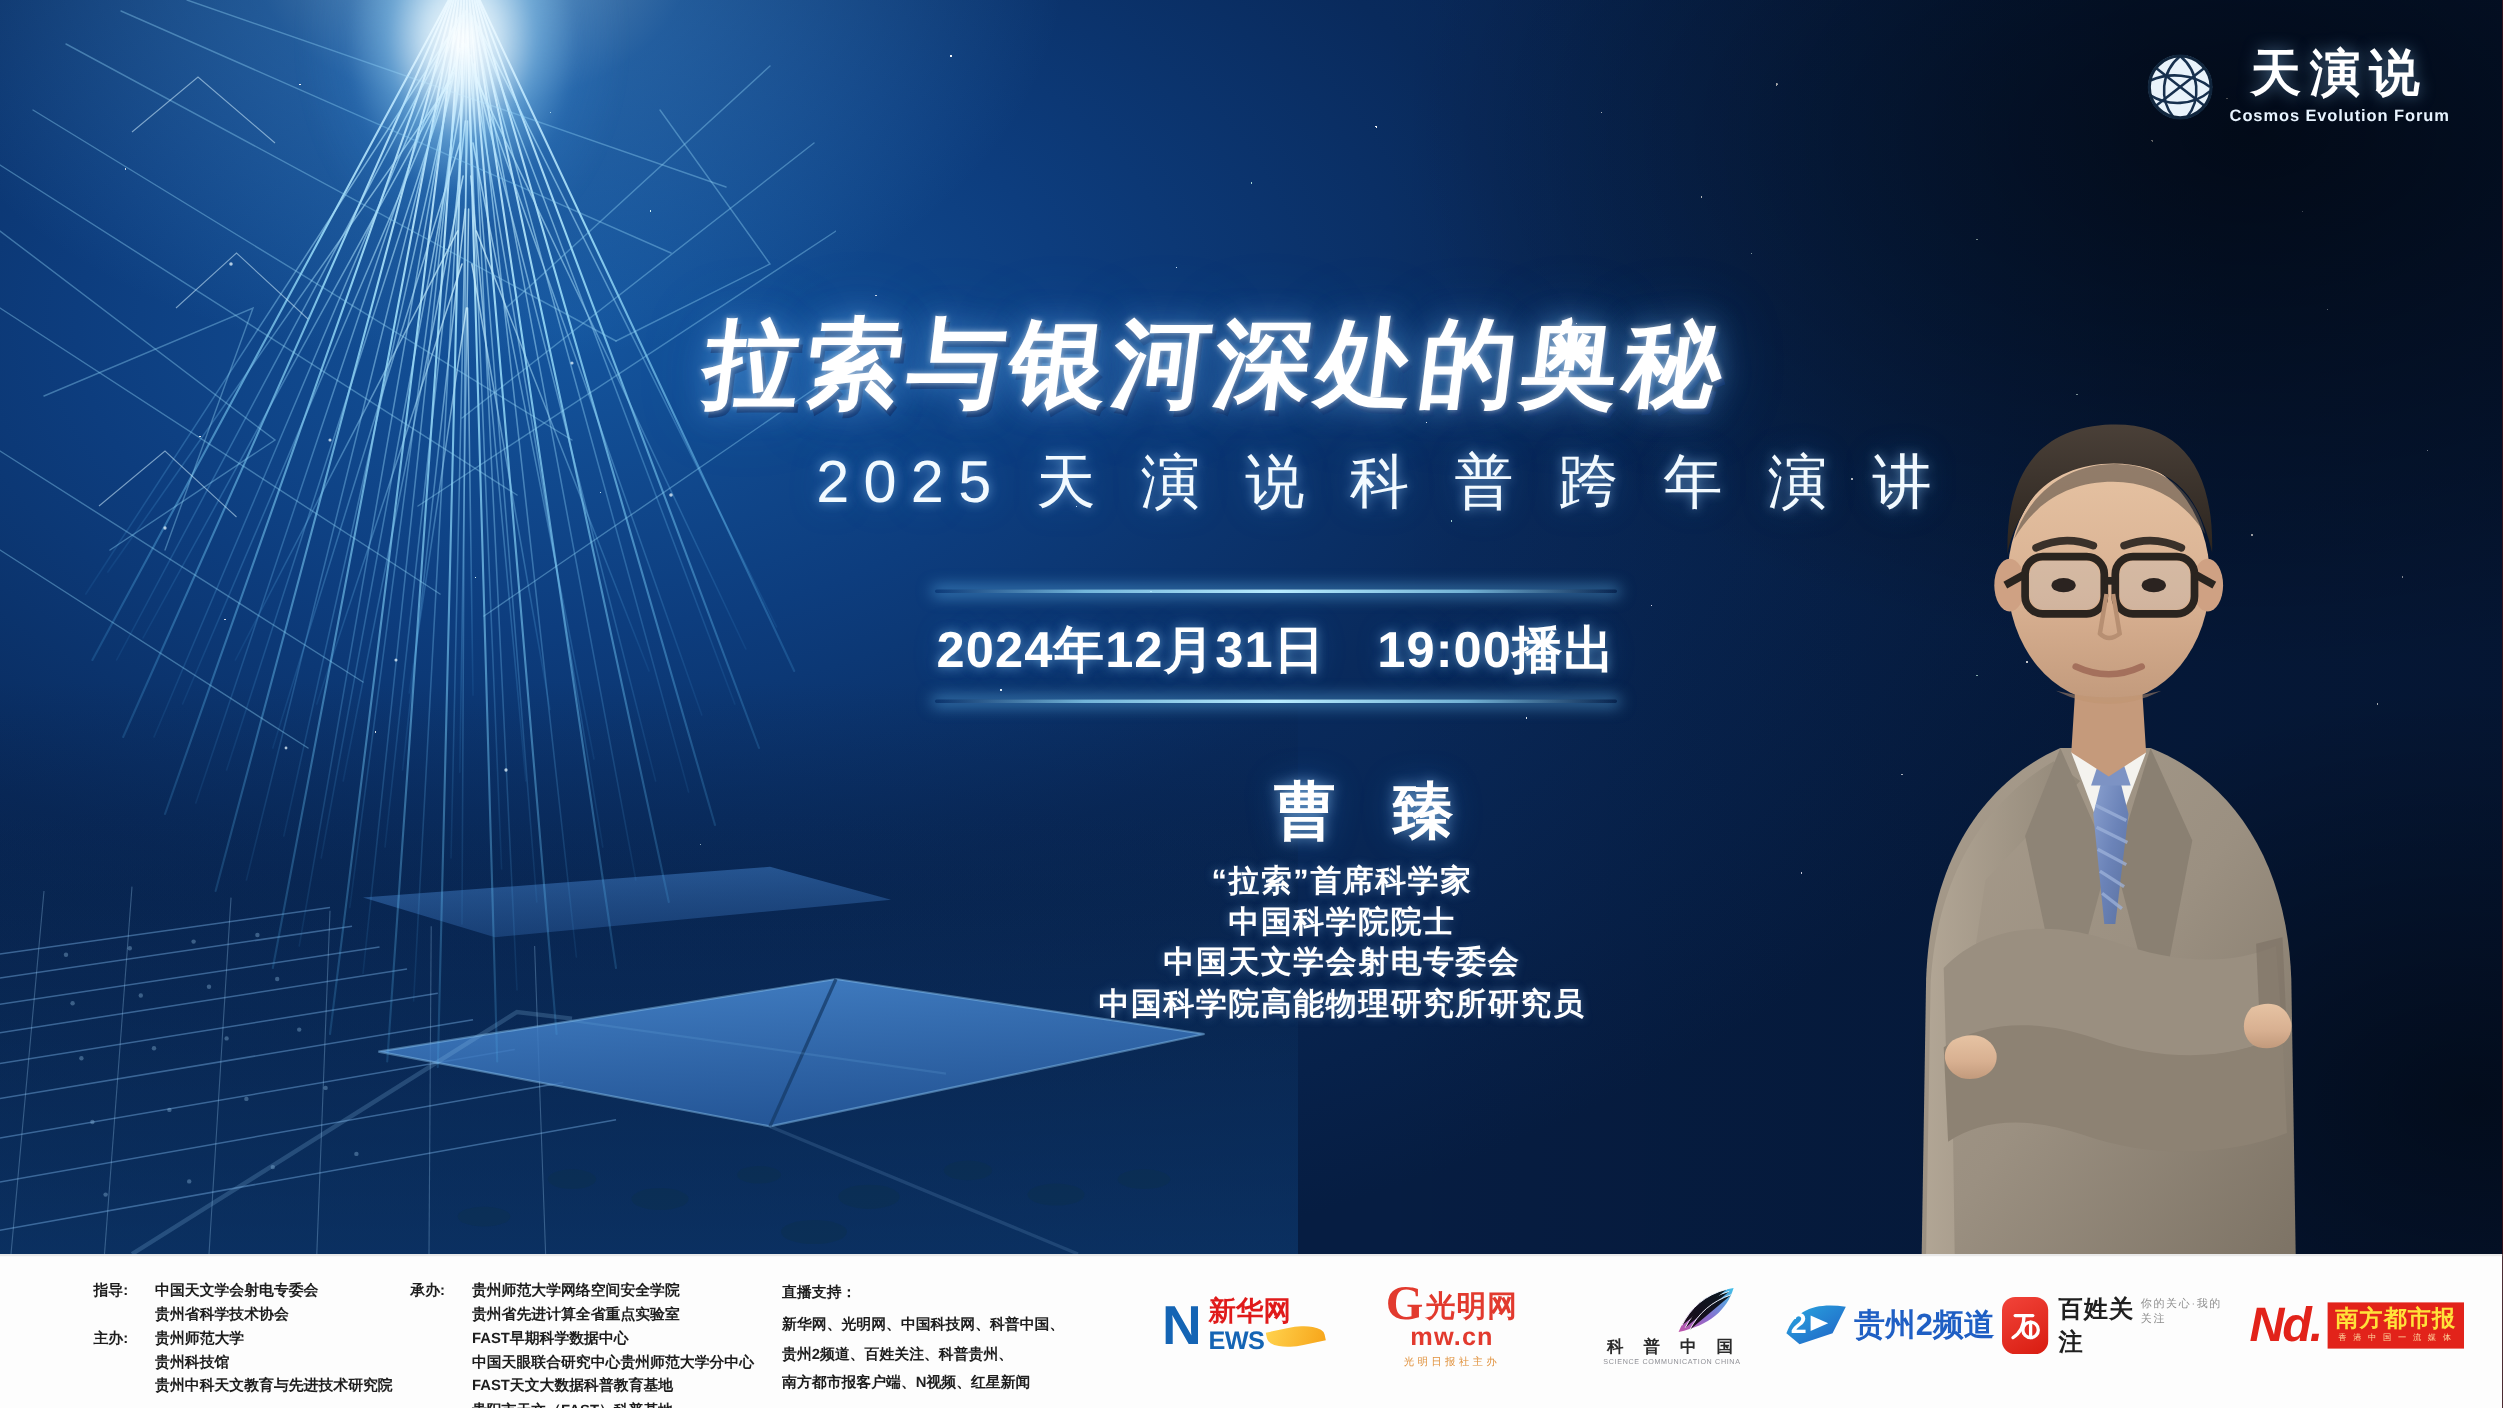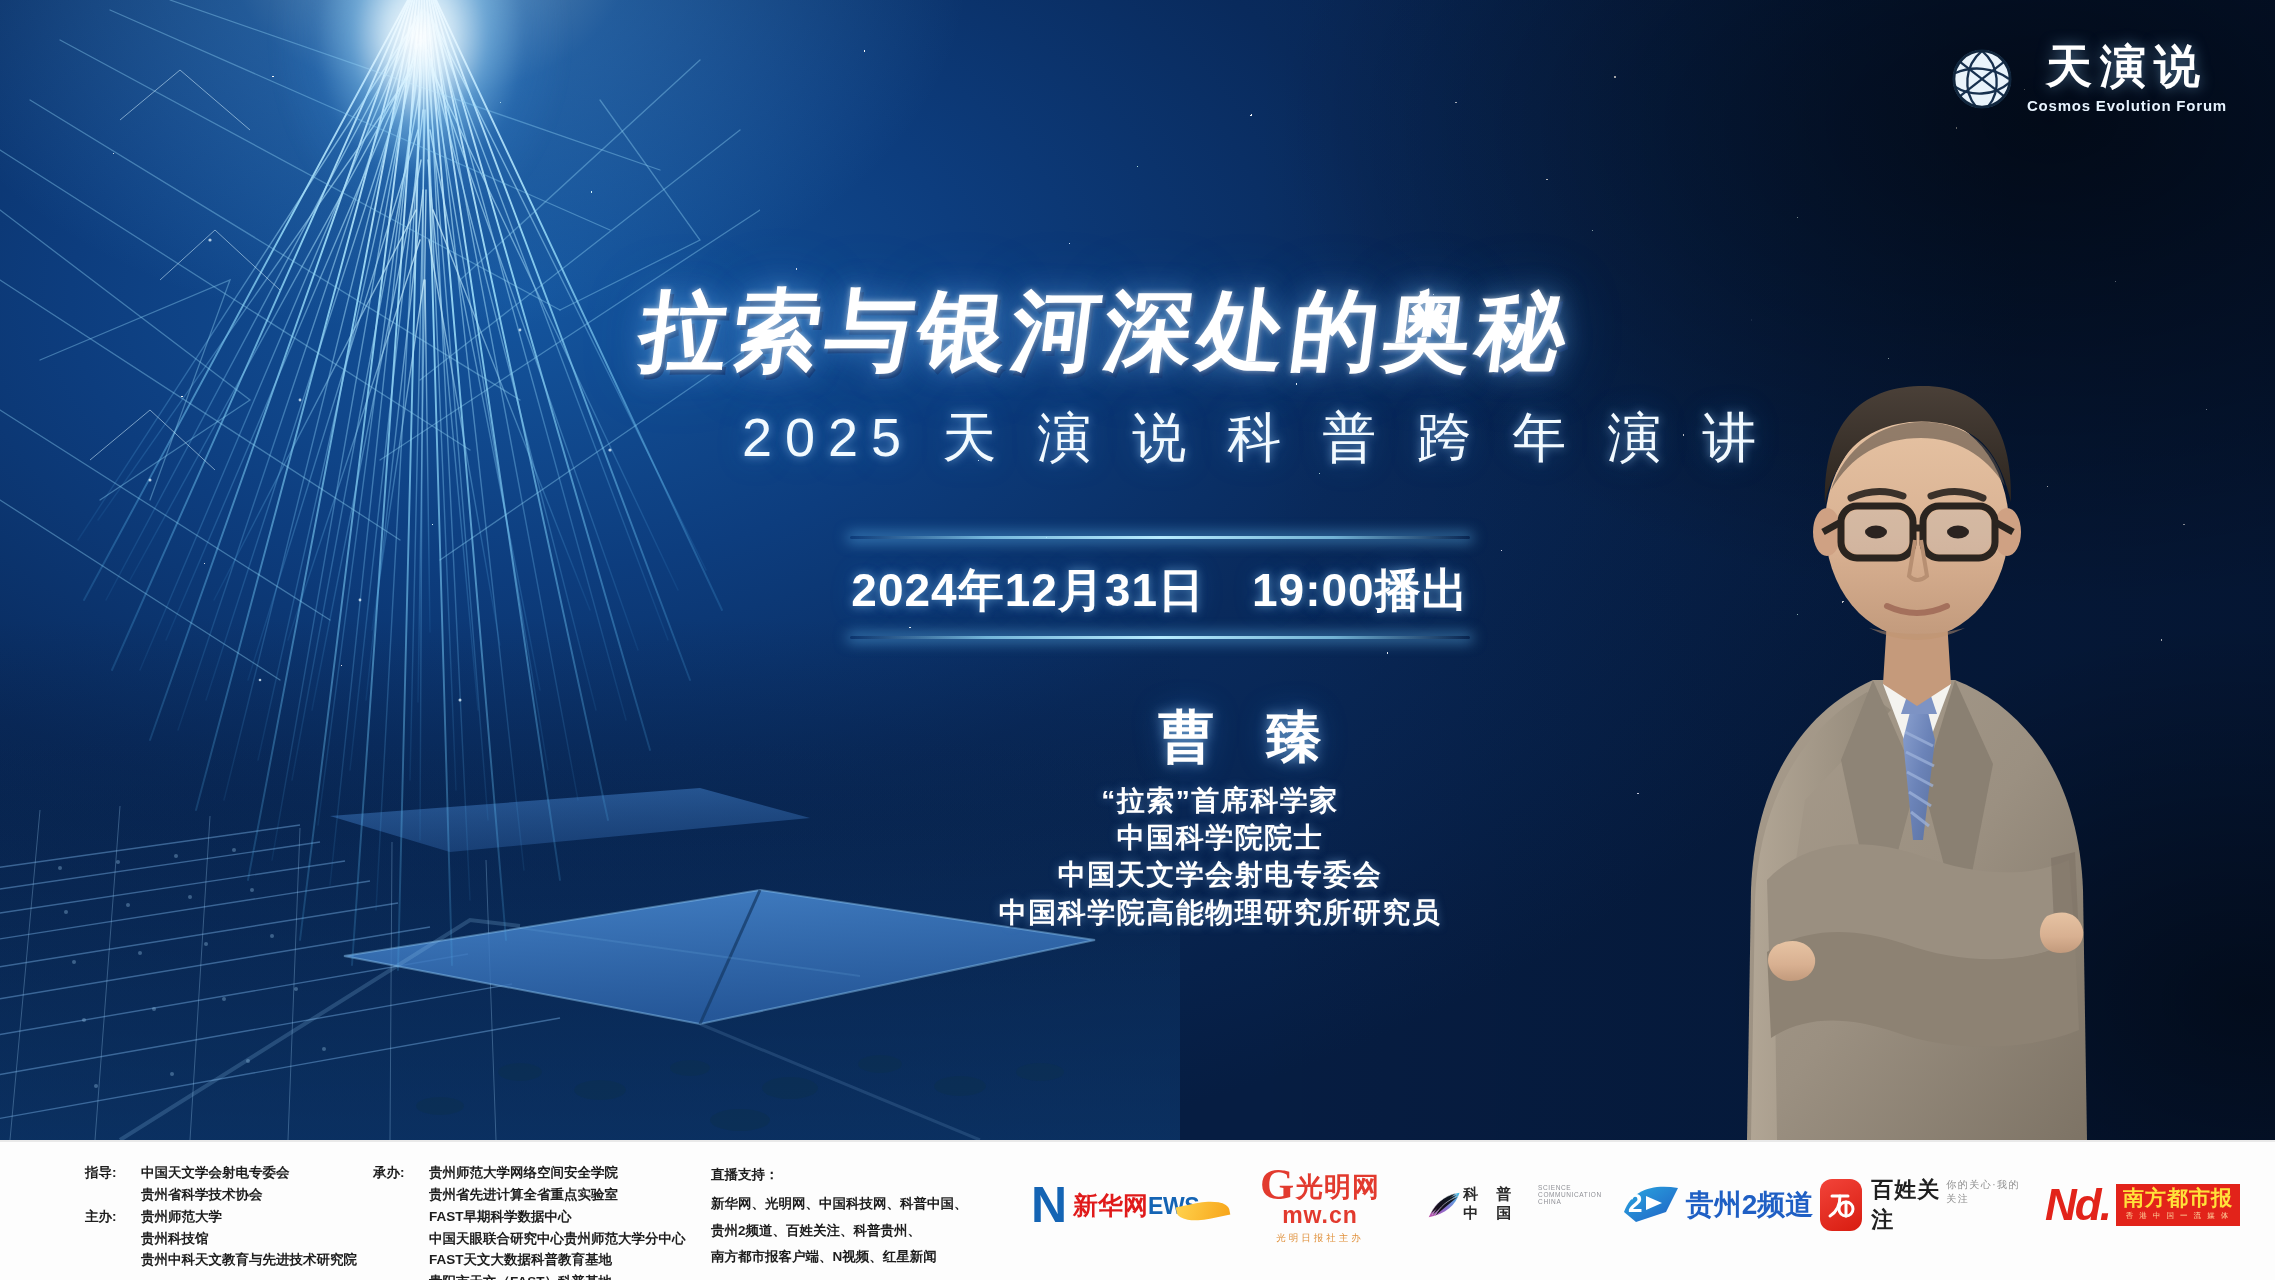--- a/index.html
+++ b/index.html
@@ -200,42 +200,42 @@
 
   
   .partners { position:absolute; left:1015px; top:28px; display:flex;
     align-items:center; gap:0; }
   .p { height:74px; display:flex; align-items:center; justify-content:center; }
 
   .p-xinhua { width:200px; }
   .xh { display:flex; align-items:center; position:relative; }
   .xh-n { color:#1464b4; font-size:50px; font-weight:700; line-height:.85;
     font-family:"Liberation Sans",sans-serif; letter-spacing:-2px; }
-  .xh-r { display:flex; flex-direction:row; margin-left:8px;text-align:right; }
+  .xh-r { display:flex; flex-direction:column; margin-left:8px; }
   .xh-cn { color:#e01a1a; font-size:25px; font-weight:700; letter-spacing:0;
     line-height:1; }
   .xh-ews { color:#1464b4; font-size:23px; font-weight:700; line-height:1;
     letter-spacing:-.5px; margin-top:2px; }
   .xh-swoosh { position:absolute; right:-30px; bottom:6px; width:52px; height:18px;
     background:linear-gradient(120deg, #ffd24d, #f7a51a);
     border-radius:0 60% 0 60%/0 70% 0 70%; transform:rotate(-12deg); }
 
   .p-gmw { width:210px; }
   .gmw { display:flex; flex-direction:column; align-items:center; }
   .gmw-r1 { display:flex; align-items:flex-end; }
   .gmw-g { color:#e23a2e; font-size:44px; font-weight:700; line-height:.9;
     font-family:"Liberation Serif",serif; }
   .gmw-cn { color:#e23a2e; font-size:27px; font-weight:700; letter-spacing:1px;
     font-family:"Liberation Serif",serif; margin-left:2px; }
   .gmw-mw { color:#e23a2e; font-size:23px; font-weight:700; letter-spacing:1px;
     margin-top:-3px; }
   .gmw-sub { color:#e0903a; font-size:9.5px; letter-spacing:3px; margin-top:3px; }
 
   .p-kpzg { width:190px; }
-  .kpzg { display:flex; align-items:flex-start; }
+  .kpzg { display:flex; flex-direction:column; align-items:flex-end; }
   .kpzg-mark { width:62px; height:44px; }
   .kpzg-cn { color:#2a2a2a; font-size:15px; font-weight:700; letter-spacing:7px;
     margin-top:2px; }
   .kpzg-en { color:#8f9096; font-size:6.5px; letter-spacing:.6px; margin-top:1px; }
 
   .p-gz2 { width:205px; }
   .gz2 { display:flex; align-items:center; }
   .gz2-badge { position:relative; width:60px; height:46px; }
   .gz2-txt { color:#1f5fc4; font-size:28px; font-weight:700; letter-spacing:0;
     margin-left:4px; white-space:nowrap; }

